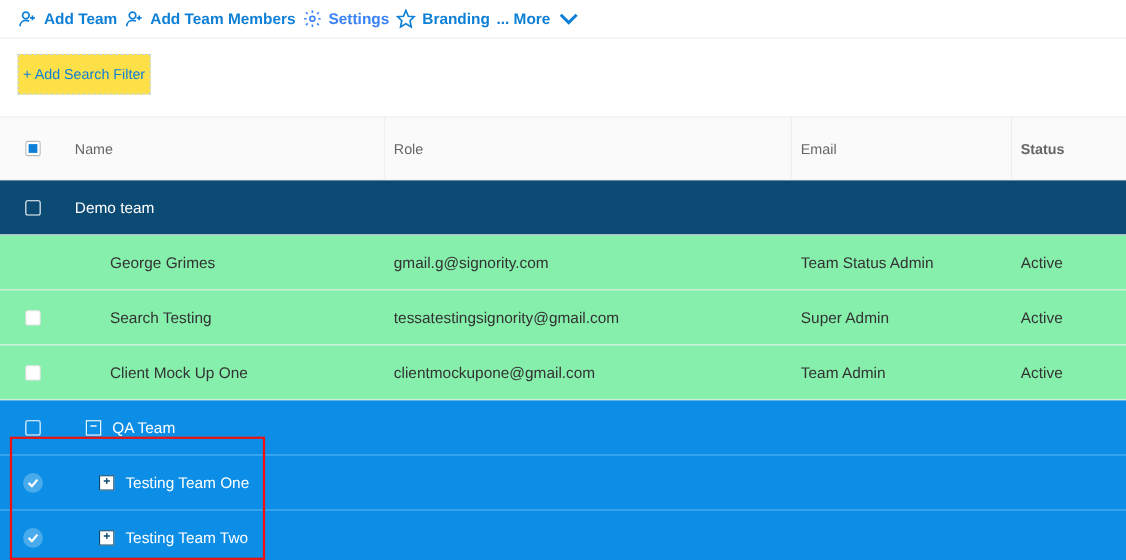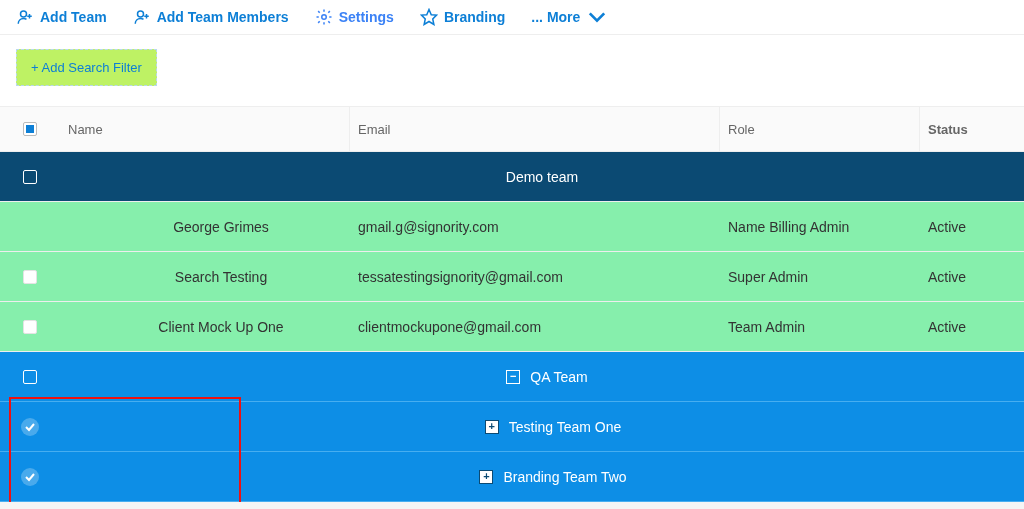--- a/index.html
+++ b/index.html
@@ -1,33 +1,33 @@
 <!DOCTYPE html>
 <html><head>
 <meta charset="utf-8">
 <style>
   * { box-sizing: border-box; margin: 0; padding: 0; }
   body { font-family: -apple-system, "Segoe UI", Arial, sans-serif; font-size: 14px; color: #333; background: #f5f5f5; width: 1024px; }
   .page { background: #fff; }
 
   
-  .toolbar { display: flex; align-items: center; gap: 26px; padding: 8px 16px; border-bottom: 1px solid #eee; }
+  .toolbar { display: flex; align-items: center; gap: 6px; padding: 8px 16px; border-bottom: 1px solid #eee; }
   .tool-item { display: inline-flex; align-items: center; gap: 6px; color: #0d7fd6; font-weight: 600; cursor: pointer; font-size: 14px; }
   .tool-item.disabled { color: #3b82f6; cursor: default; }
   .tool-item svg { width: 18px; height: 18px; }
   .caret-down { margin-left: 2px; }
 
   
   .filterbar { padding: 14px 16px 20px 16px; }
-  .add-filter-btn { display: inline-block; padding: 10px 14px; border: 1px dashed #b9d7ef; color: #0d7fd6; background: #bef264; font-size: 13px; cursor: pointer; }
+  .add-filter-btn { display: inline-block; padding: 10px 4px; border: 1px dashed #b9d7ef; color: #0d7fd6; background: #fde047; font-size: 13px; cursor: pointer; }
 
   
   .grid { width: 100%; }
   .row { display: grid; grid-template-columns: 60px 290px 370px 200px 1fr; align-items: center; border-bottom: 1px solid #eee; }
-  .header-row { background: #fafafa; color: #666; font-size: 13px; height: 46px; border-top: 1px solid #eee; }
+  .header-row { background: #fafafa; color: #666; font-size: 13px; height: 58px; border-top: 1px solid #eee; }
   .cell { padding: 0 8px; display: flex; align-items: center; height: 100%; }
   .header-row .cell { border-right: 1px solid #eee; }
   .header-row .cell:first-child, .header-row .cell:last-child { border-right: none; font-weight: bold; }
   .chk-cell { justify-content: center; }
   .ck { width: 14px; height: 14px; border: 1px solid #bbb; background: #fff; display: inline-flex; align-items: center; justify-content: center; cursor: pointer; border-radius: 2px; }
   .ck.partial::after { content: ""; width: 8px; height: 8px; background: #0d7fd6; }
   .ck.blue-empty { border-color: #fff; background: transparent; }
 
   .team-dark { background: #0b4a73; color: #fff; height: 50px; }
   .team-dark .ck { border-color: #fff; background: transparent; }
@@ -43,21 +43,21 @@
   .sub2 .name-cell { padding-left: 30px; }
 
   .tree-toggle { width: 14px; height: 14px; border: 1px solid currentColor; display: inline-flex; align-items: center; justify-content: center; font-size: 11px; margin-right: 10px; line-height: 1; font-weight: 600; }
   .tree-toggle.dark { color: #0b4a73; border-color: #0b4a73; background: #fff; }
 
   .check-round { width: 18px; height: 18px; border-radius: 50%; background: rgba(255,255,255,0.25); display: inline-flex; align-items: center; justify-content: center; }
   .check-round svg { width: 12px; height: 12px; stroke: #fff; }
 
   .annot-box { position: absolute; left: 9px; top: 397px; width: 232px; height: 112px; border: 2px solid #e11; pointer-events: none; }
   .wrap { position: relative; }
-  .name-cell { font-size: 14px; justify-content: center; }
+  .name-cell { font-size: 14px; }
   .team-dark .name-cell, .team-blue .name-cell { font-weight: 500; }
 </style>
 </head>
 <body>
 
 <div class="wrap">
 <div class="page">
 
   <div class="toolbar">
     <span class="tool-item">
@@ -101,39 +101,39 @@
     <span class="add-filter-btn">+ Add Search Filter</span>
   </div>
 
   <div class="grid">
 
     <div class="row header-row">
       <div class="cell chk-cell">
             <span class="ck partial"></span>
           </div>
       <div class="cell">Name</div>
+      <div class="cell">Role</div>
       <div class="cell">Email</div>
-      <div class="cell">Role</div>
       <div class="cell">Status</div>
     </div>
 
     <div class="row team-dark">
       <div class="cell chk-cell">
             <span class="ck blue-empty"></span>
           </div>
       <div class="cell name-cell" style="grid-column: span 4;">
         <span>Demo team</span>
       </div>
     </div>
 
     <div class="row member-row">
       <div class="cell chk-cell"></div>
       <div class="cell name-cell">George Grimes</div>
       <div class="cell">gmail.g@signority.com</div>
-      <div class="cell">Name Billing Admin</div>
+      <div class="cell">Team Status Admin</div>
       <div class="cell">Active</div>
     </div>
 
     <div class="row member-row">
       <div class="cell chk-cell">
             <span class="ck"></span>
           </div>
       <div class="cell name-cell">Search Testing</div>
       <div class="cell">tessatestingsignority@gmail.com</div>
       <div class="cell">Super Admin</div>
@@ -177,21 +177,21 @@
     <div class="row team-blue sub2">
       <div class="cell chk-cell">
         <span class="check-round">
           <svg viewBox="0 0 12 12" fill="none" stroke-width="2">
                 <path d="M2 6l3 3 5-6"></path>
               </svg>
         </span>
       </div>
       <div class="cell name-cell" style="grid-column: span 4;">
         <span class="tree-toggle dark">+</span>
-        <span>Branding Team Two</span>
+        <span>Testing Team Two</span>
       </div>
     </div>
 
   </div>
 </div>
 
 <div class="annot-box"></div>
 </div>
 
 </body></html>

